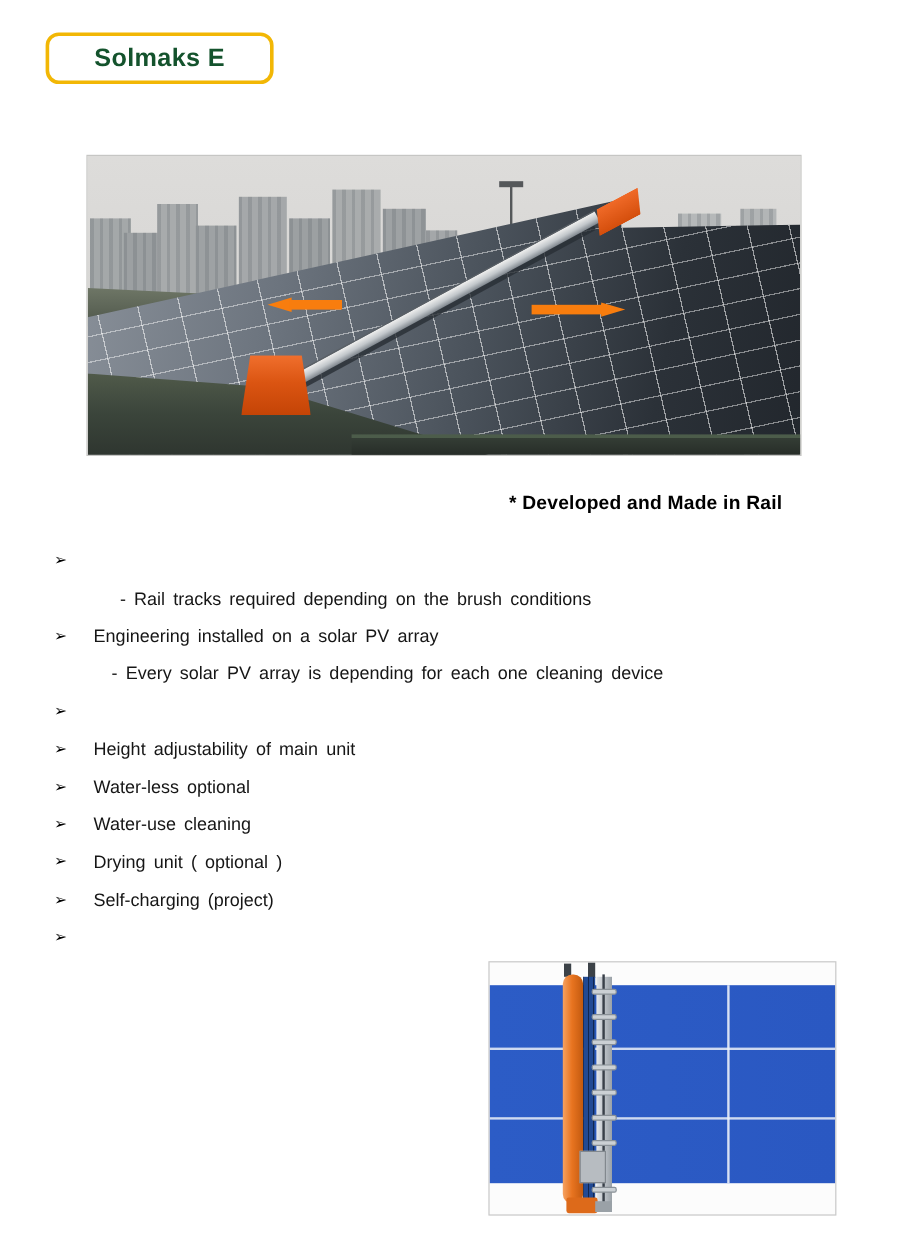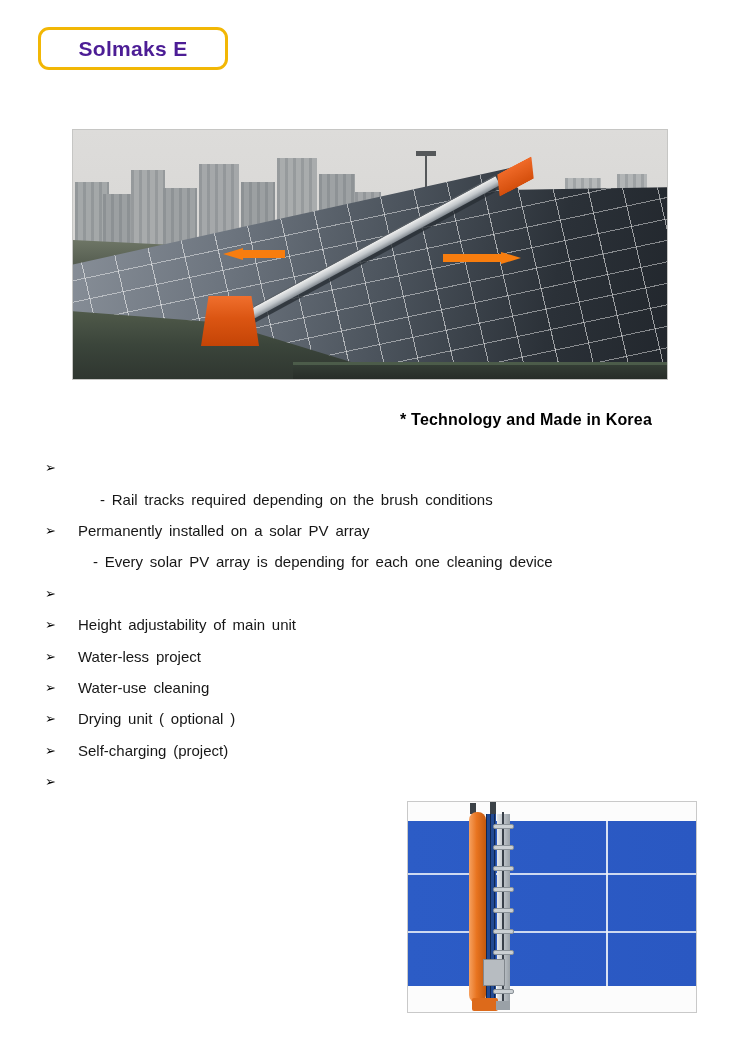--- a/index.html
+++ b/index.html
@@ -4,21 +4,21 @@
 <style>
   * { margin:0; padding:0; box-sizing:border-box; }
   html,body { background:#ffffff; }
   body { font-family:"Liberation Sans","DejaVu Sans",sans-serif; color:#111; }
   .slide { position:relative; width:752px; height:1039px; background:#fff; overflow:hidden; }
 
   
   .title-box { position:absolute; left:38px; top:27px; width:190px; height:43px;
     border:3px solid #F2B705; border-radius:11px; background:#fff;
     display:flex; align-items:center; justify-content:center; }
-  .title-box span { font-size:21px; font-weight:bold; color:#4c1d95; letter-spacing:.3px; }
+  .title-box span { font-size:21px; font-weight:bold; color:#14532d; letter-spacing:.3px; }
 
   
   .photo { position:absolute; left:72px; top:129px; width:596px; height:251px;
     overflow:hidden; border:1px solid #C6C6C4;
     background:linear-gradient(180deg,#DDDCDA 0%,#D5D4D2 70%,#D0D0CE 100%); }
   .bld { position:absolute; background:#A2A6A8;
     background-image:repeating-linear-gradient(90deg, rgba(85,92,98,.22) 0 3px, transparent 3px 8px); }
   .pole { position:absolute; left:352px; top:24px; width:2px; height:58px; background:#55585A; }
   .pole-head { position:absolute; left:343px; top:21px; width:20px; height:5px; background:#55585A; }
   .panels { position:absolute; inset:0;
@@ -132,46 +132,46 @@
     <div class="arrow arrow-left">
       <span class="head"></span>
       <span class="bar"></span>
     </div>
     <div class="arrow arrow-right">
       <span class="bar"></span>
       <span class="head"></span>
     </div>
   </div>
 
-  <div class="note">* Technology and Made in Korea</div>
+  <div class="note">* Developed and Made in Rail</div>
 
   <div class="features">
     <div class="frow">
       <span class="marker">➢</span>
     </div>
     <div class="frow sub1">
       <span>- Rail tracks required depending on the brush conditions</span>
     </div>
     <div class="frow">
       <span class="marker">➢</span>
-      <span>Permanently installed on a solar PV array</span>
+      <span>Engineering installed on a solar PV array</span>
     </div>
     <div class="frow sub2">
       <span>- Every solar PV array is depending for each one cleaning device</span>
     </div>
     <div class="frow">
       <span class="marker">➢</span>
     </div>
     <div class="frow">
       <span class="marker">➢</span>
       <span>Height adjustability of main unit</span>
     </div>
     <div class="frow">
       <span class="marker">➢</span>
-      <span>Water-less project</span>
+      <span>Water-less optional</span>
     </div>
     <div class="frow">
       <span class="marker">➢</span>
       <span>Water-use cleaning</span>
     </div>
     <div class="frow">
       <span class="marker">➢</span>
       <span>Drying unit ( optional )</span>
     </div>
     <div class="frow">

